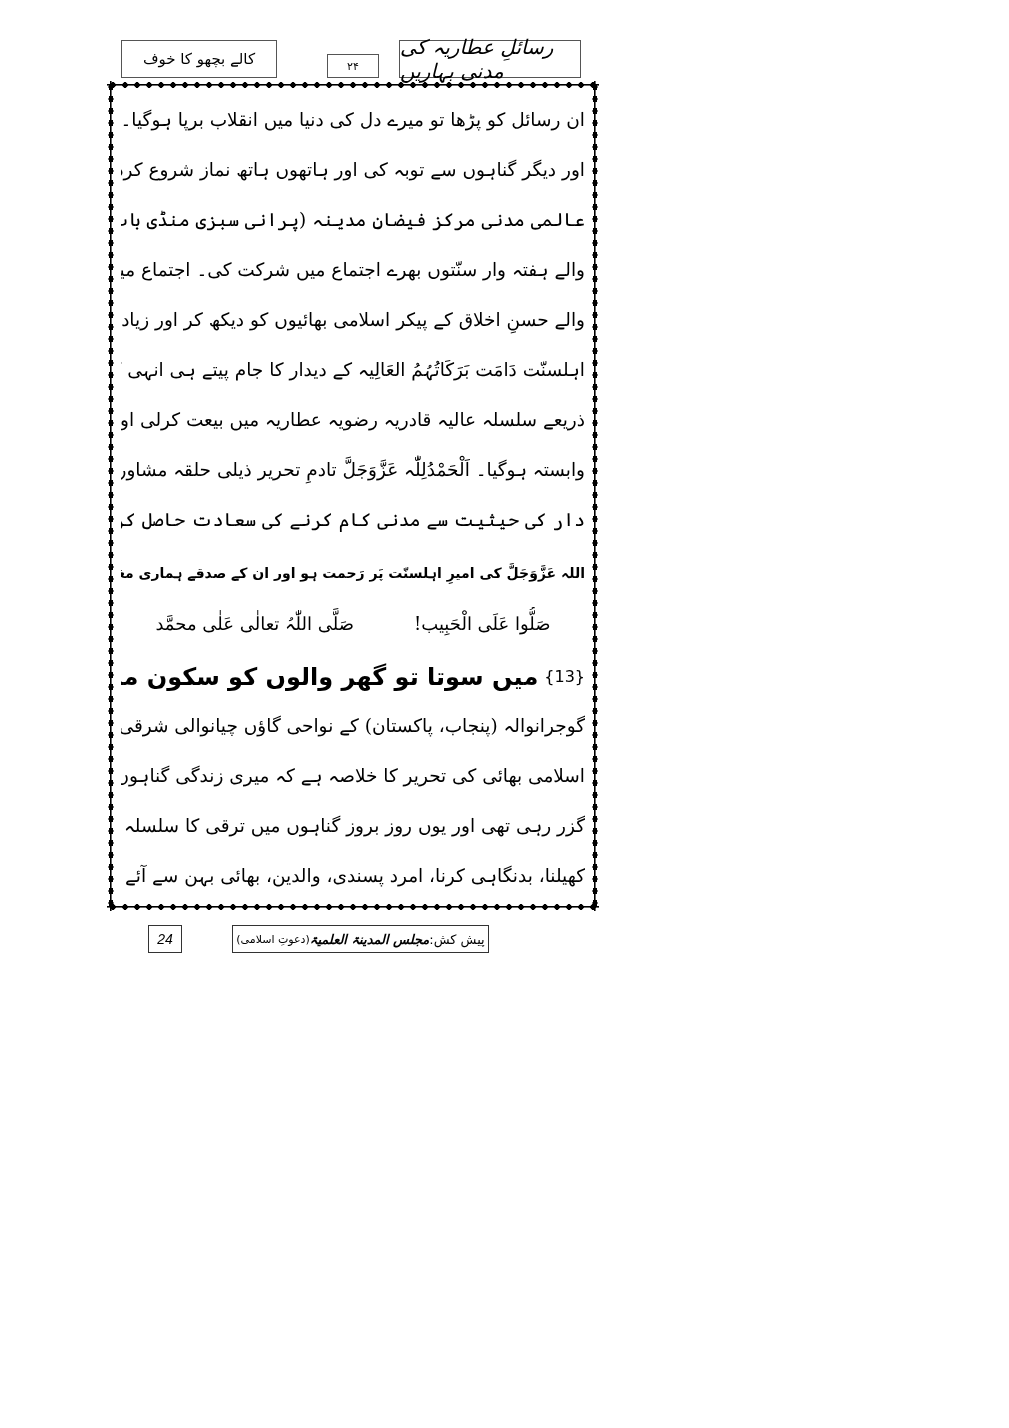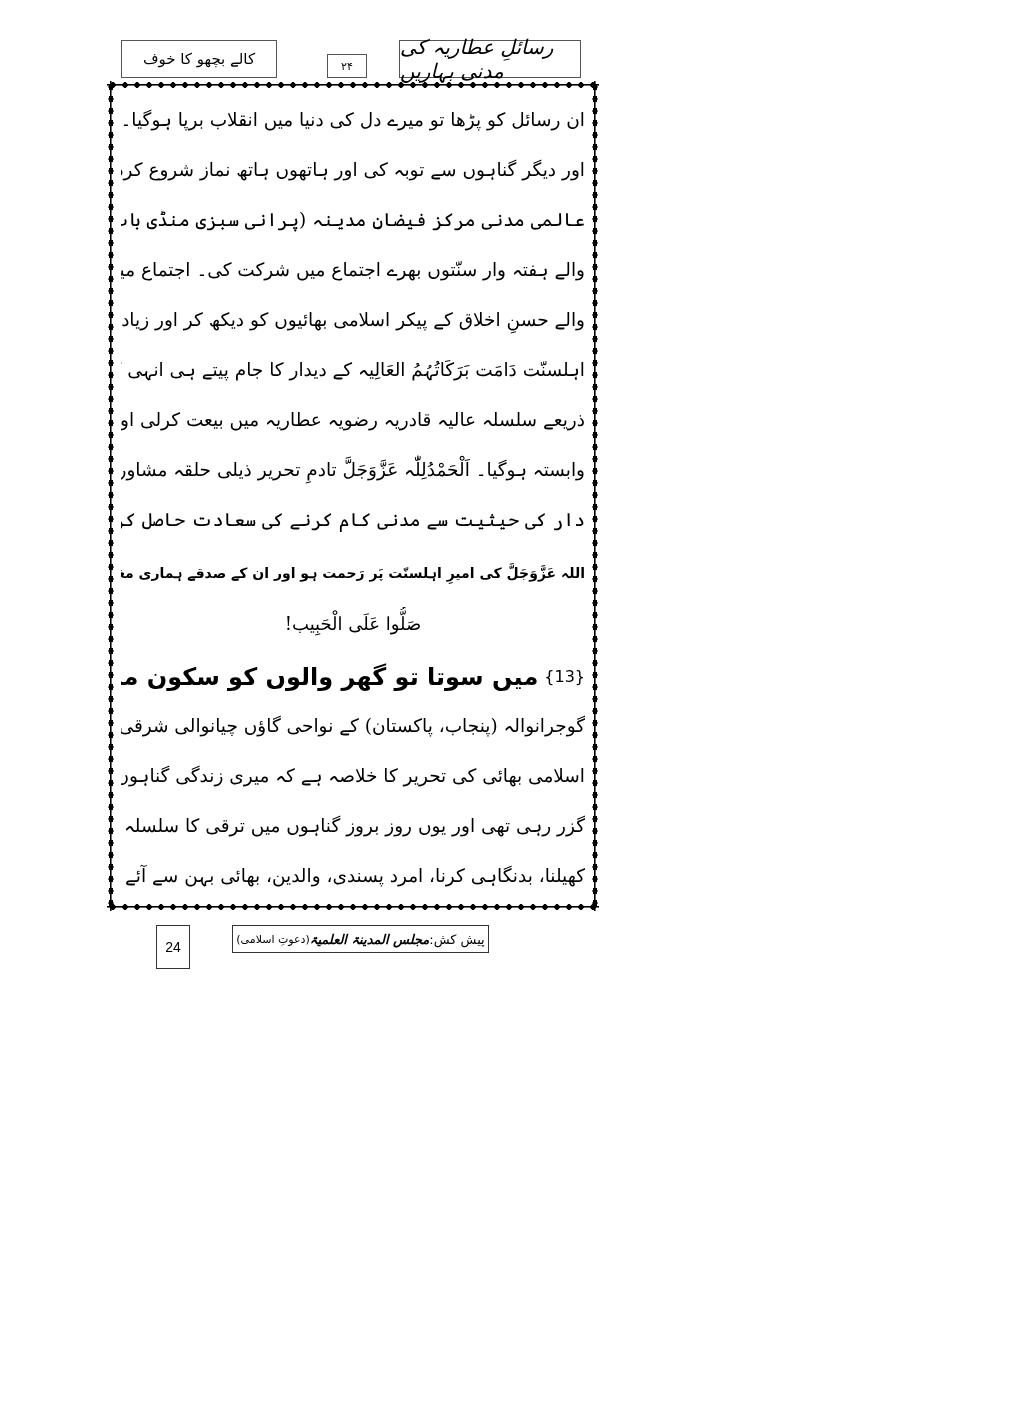--- a/index.html
+++ b/index.html
@@ -1,39 +1,39 @@
 <!DOCTYPE html>
 <html><head>
 <meta charset="utf-8">
 <style>
   html, body { margin:0; padding:0; background:#ffffff; }
   body { width:1009px; height:1428px; position:relative; overflow:hidden; font-family:"DejaVu Sans", sans-serif; color:#000; }
   .box { position:absolute; border:1.5px solid #555; background:#fff; box-sizing:border-box; display:flex; align-items:center; justify-content:center; }
   .hdr-left { left:121px; top:40px; width:156px; height:38px; font-size:15px; }
-  .hdr-center { left:327px; top:54px; width:40px; height:24px; font-size:11px; }
+  .hdr-center { left:327px; top:54px; width:52px; height:24px; font-size:11px; }
   .hdr-right { left:399px; top:40px; width:182px; height:38px; font-size:20px;font-style:italic; }
   .frame { position:absolute; left:107px; top:81px; width:492px; height:830px; }
   .border-h { position:absolute; left:0; right:0; height:8px; }
   .border-h.top { top:0; } .border-h.bottom { bottom:0; }
   .border-v { position:absolute; top:0; bottom:0; width:8px; }
   .border-v.left { left:0; } .border-v.right { right:0; }
   .dots-h { background:
       radial-gradient(circle, #000 2.6px, transparent 3px) 0 50%/12px 8px repeat-x,
       linear-gradient(#000,#000) 0 50%/100% 1.6px no-repeat; }
   .dots-v { background:
       radial-gradient(ellipse 2.6px 3.4px, #000 95%, transparent 100%) 50% 0/8px 12px repeat-y,
       linear-gradient(#000,#000) 50% 0/1.6px 100% no-repeat; }
   .content { position:absolute; left:14px; right:14px; top:10px; bottom:10px; direction:rtl; }
   .line { position:absolute; right:0; left:0; height:34px; line-height:34px; font-family:"DejaVu Serif", serif; font-size:18.5px; text-align:justify; text-align-last:justify; white-space:nowrap; overflow:hidden; }
   .line.short { text-align-last:right; }
   .dua { font-family:"DejaVu Sans", sans-serif; font-weight:bold; font-size:14px; text-align-last:justify; }
   .salat { display:flex; justify-content:center; gap:60px; font-size:18px; font-family:"DejaVu Serif", serif; text-align:center; }
   .heading { font-family:"DejaVu Sans", sans-serif; font-weight:bold; font-size:24px; display:flex; direction:rtl; align-items:center; gap:6px; }
   .heading .num { font-weight:normal; font-size:16px; direction:ltr; }
-  .ftr-num { left:156px; top:925px; width:34px; height:44px; font-size:14px; font-family:"Liberation Sans", sans-serif; border-color:#333; }
+  .ftr-num { left:148px; top:925px; width:34px; height:28px; font-size:14px; font-family:"Liberation Sans", sans-serif; border-color:#333;font-style:italic; }
   .ftr-pub { left:232px; top:925px; width:257px; height:28px; font-size:13px; direction:rtl; border-color:#333; }
   .ftr-pub b { font-weight:bold;font-style:italic; }
 </style>
 </head>
 <body>
 
 <div class="box hdr-left">
     <span>کالے بچھو کا خوف</span>
   </div>
 <div class="box hdr-center">
@@ -57,20 +57,21 @@
     <div class="line" style="top:212px">والے حسنِ اخلاق کے پیکر اسلامی بھائیوں کو دیکھ کر اور زیادہ متاثر ہوا۔ امیرِ</div>
     <div class="line" style="top:262px">اہلسنّت دَامَت بَرَکَاتُہُمُ العَالِیہ کے دیدار کا جام پیتے ہی انہی کا ہو کر رہ گیا ان کے</div>
     <div class="line" style="top:312px">ذریعے سلسلہ عالیہ قادریہ رضویہ عطاریہ میں بیعت کرلی اور مدنی ماحول سے</div>
     <div class="line" style="top:362px">وابستہ ہوگیا۔ اَلْحَمْدُلِلّٰہ عَزَّوَجَلَّ تادمِ تحریر ذیلی حلقہ مشاورت میں مدنی قافلہ ذمہ</div>
     <div class="line short" style="top:412px">دار کی حیثیت سے مدنی کام کرنے کی سعادت حاصل کر رہا ہوں۔</div>
 
     <div class="line dua" style="top:465px">اللہ عَزَّوَجَلَّ کی امیرِ اہلسنّت پَر رَحمت ہو اور ان کے صدقے ہماری مغفِرت ہو۔</div>
 
     <div class="line salat" style="top:516px">
       <span>صَلُّوا عَلَی الْحَبِیب!</span>
+      <span>صَلَّی اللّٰہُ تعالٰی عَلٰی محمَّد</span>
     </div>
 
     <div class="line heading" style="top:566px; height:40px; line-height:40px;">
       <span class="num">{13}</span>
       <span>میں سوتا تو گھر والوں کو سکون ملتا</span>
     </div>
 
     <div class="line" style="top:618px">گوجرانوالہ (پنجاب، پاکستان) کے نواحی گاؤں چیانوالی شرقی میں مقیم</div>
     <div class="line" style="top:668px">اسلامی بھائی کی تحریر کا خلاصہ ہے کہ میری زندگی گناہوں کی تاریک وادیوں میں</div>
     <div class="line" style="top:718px">گزر رہی تھی اور یوں روز بروز گناہوں میں ترقی کا سلسلہ تھا۔ شراب پینا، جوا</div>

